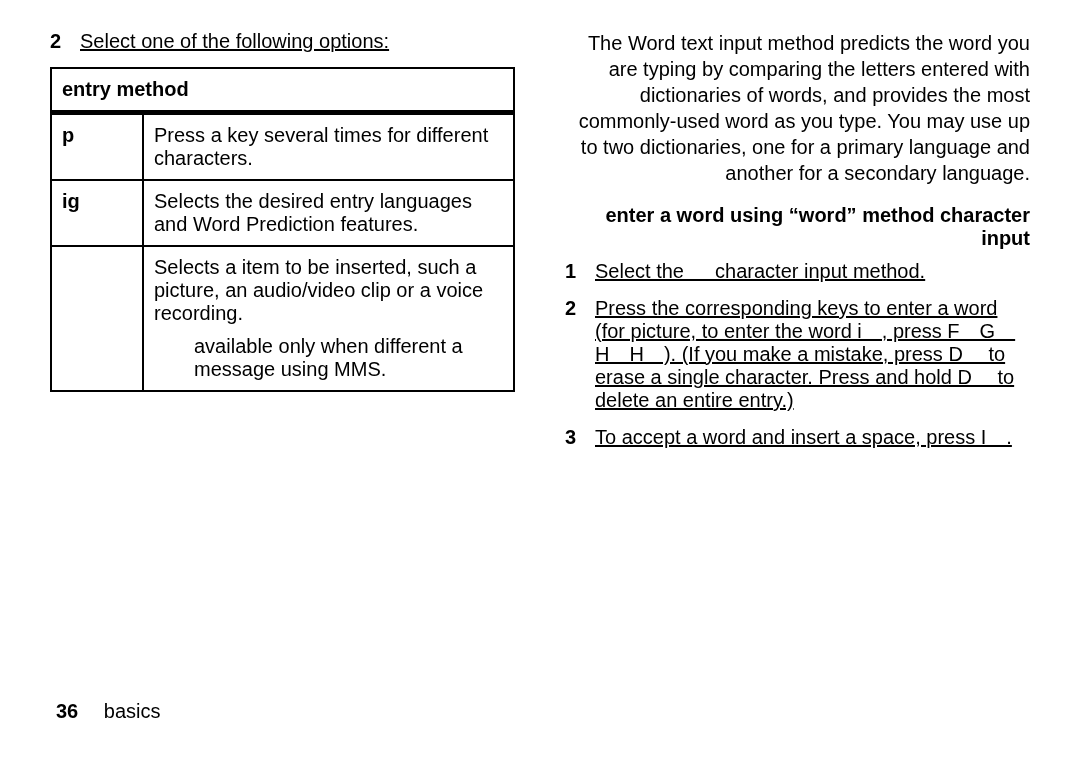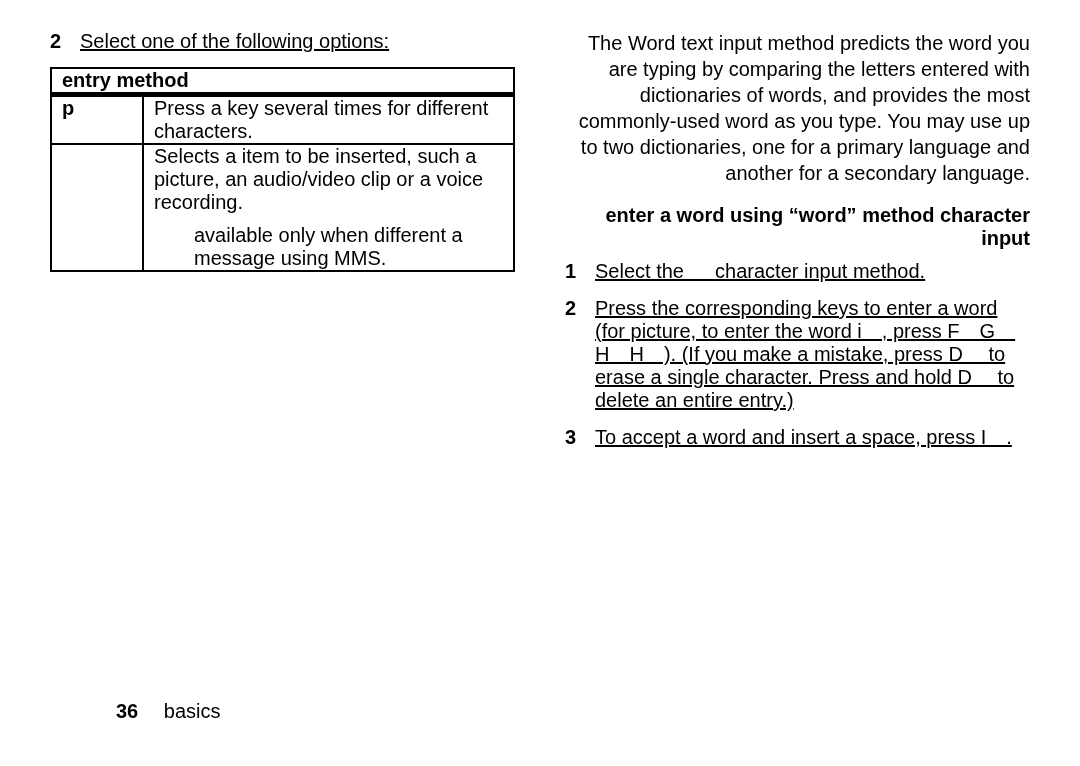--- a/index.html
+++ b/index.html
@@ -41,21 +41,21 @@
   .step-text { flex: 1; text-decoration: underline; }
 
   
   table.entry {
     border-collapse: collapse;
     width: 100%;
     margin-top: 6px;
   }
   table.entry th, table.entry td {
     border: 2px solid #000;
-    padding: 0 10px;
+    padding: 9px 10px;
     vertical-align: top;
     text-align: left;
   }
   table.entry thead th {
     font-weight: 700;
     border-bottom: 5px solid #000;
   }
   .entry .key-col {
     width: 70px;
     font-weight: 700;
@@ -78,21 +78,21 @@
     text-align: right;
   }
   p.body {
     margin: 0 0 10px 0;
     line-height: 1.3;
     text-align: right;
   }
 
   
   .footer {
-    padding: 0 0 0 116px;
+    padding: 0 0 0 56px;
     font-size: 20px;
   }
   .footer-num {
     font-weight: 700;
     margin-right: 20px;
   }
 </style>
 </head>
 <body>
 
@@ -107,20 +107,24 @@
     <table class="entry">
       <thead>
         <tr>
           <th colspan="2">entry method</th>
         </tr>
       </thead>
       <tbody>
         <tr>
           <td class="key-col">p</td>
           <td>Press a key several times for different characters.</td>
+        </tr>
+        <tr>
+          <td class="key-col">ig</td>
+          <td>Selects the desired entry languages and Word Prediction features.</td>
         </tr>
         <tr>
           <td class="key-col"></td>
           <td>
             <span>Selects a item to be inserted, such a picture, an audio/video clip or a voice recording.</span>
             <span class="note-indent">available only when different a message using MMS.</span>
           </td>
         </tr>
       </tbody>
     </table>

